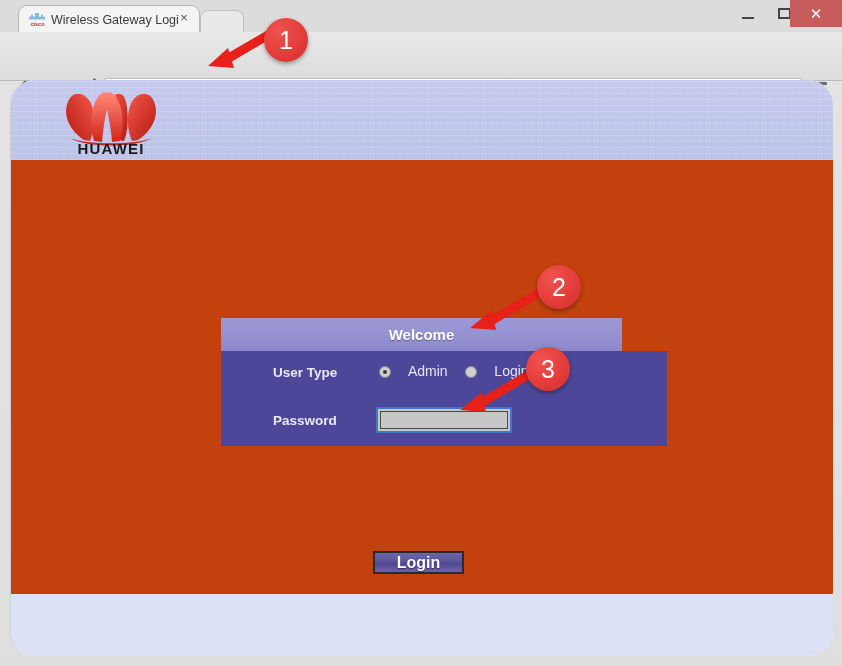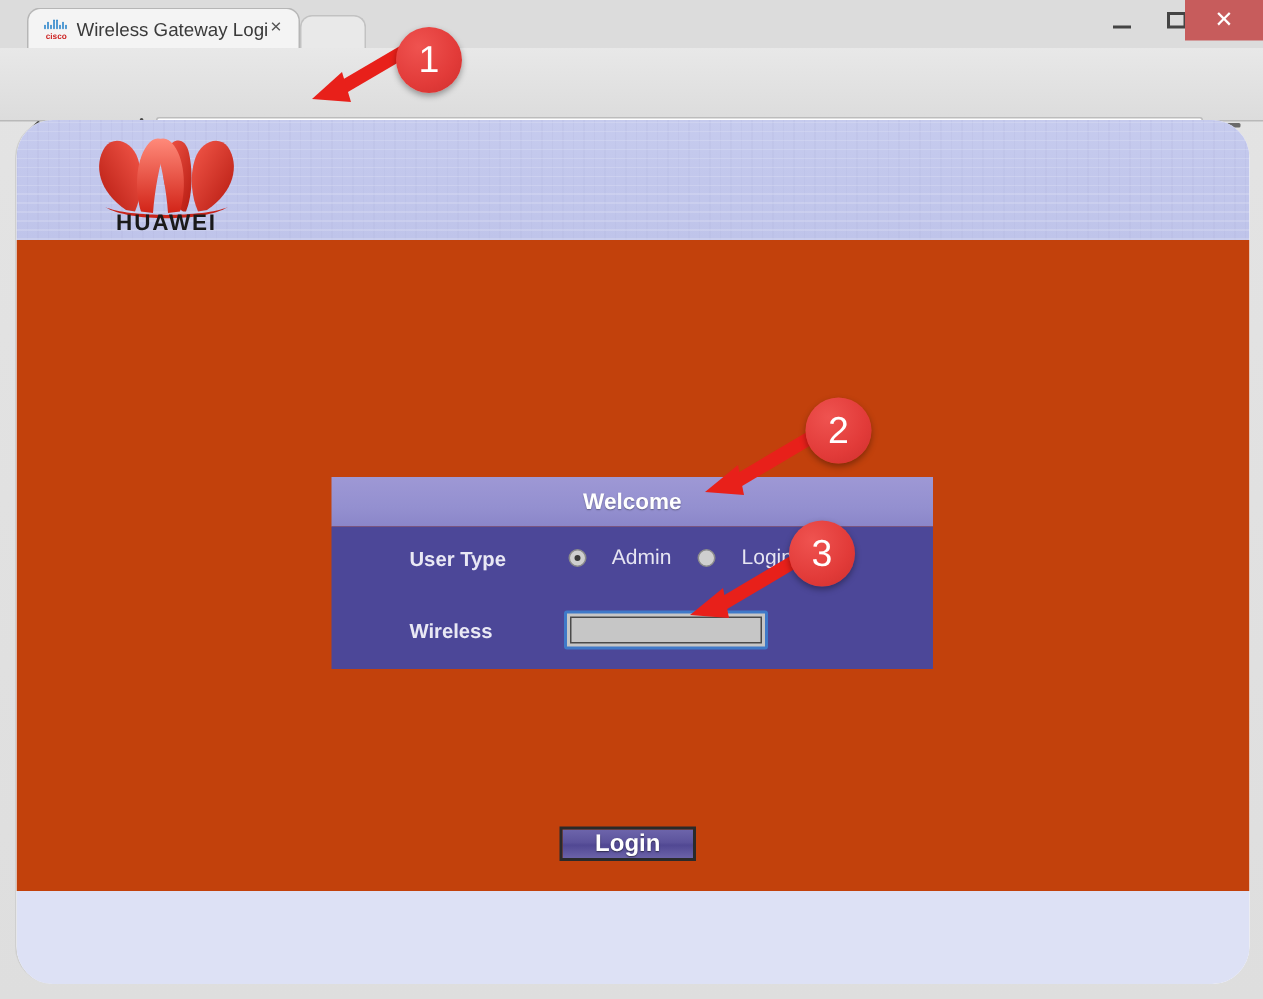--- a/index.html
+++ b/index.html
@@ -120,20 +120,21 @@
   }
   .panel-head{
     position:absolute;left:0;top:0;width:401px;height:33px;
     background:linear-gradient(180deg,#9e98d5 0%,#9490d0 60%,#8b86c9 100%);
     color:#fff;font-size:15px;font-weight:bold;text-align:center;line-height:33px;
     text-shadow:0 1px 1px rgba(0,0,0,.35);
   }
   .panel-body{
     position:absolute;left:0;top:33px;width:401px;height:95px;
     background:#4c4798;
+    padding-left:45px;
   }
   .row{position:absolute;left:0;width:401px;height:40px;}
   .row-usertype{top:4px;}
   .row-password{top:52px;}
   .field-label{
     position:absolute;left:52px;top:10px;width:130px;
     font-size:13.5px;font-weight:bold;color:#e9e8f4;
   }
   .radio-wrap{position:absolute;left:158px;top:8px;font-size:14px;color:#e6e5f2;}
   .radio{
@@ -312,21 +313,21 @@
                   <span class="radio-label">Admin</span>
                 </span>
                 <span>
                   <span class="radio"></span>
                   <span class="radio-label">Login</span>
                 </span>
               </span>
             </div>
 
             <div class="row row-password">
-              <span class="field-label">Wireless</span>
+              <span class="field-label">Password</span>
               <span class="pw-focus">
                 <input class="pw-input" type="password" placeholder="" style="">
               </span>
             </div>
           </div>
         </div>
 
         <div class="login-btn">Login</div>
       </div>
 

